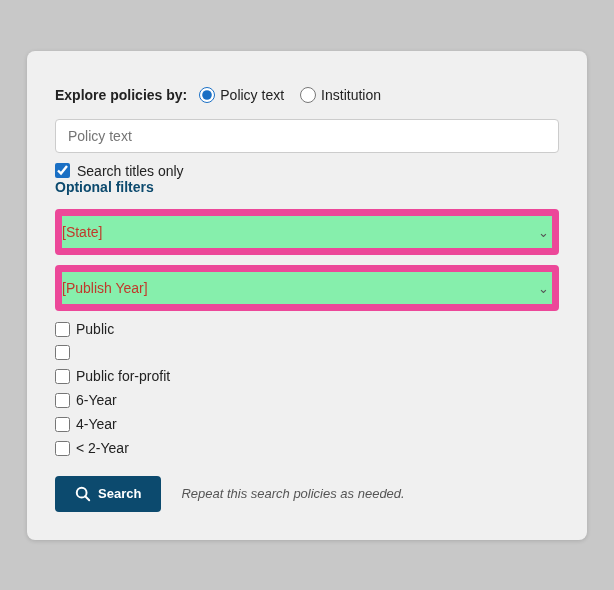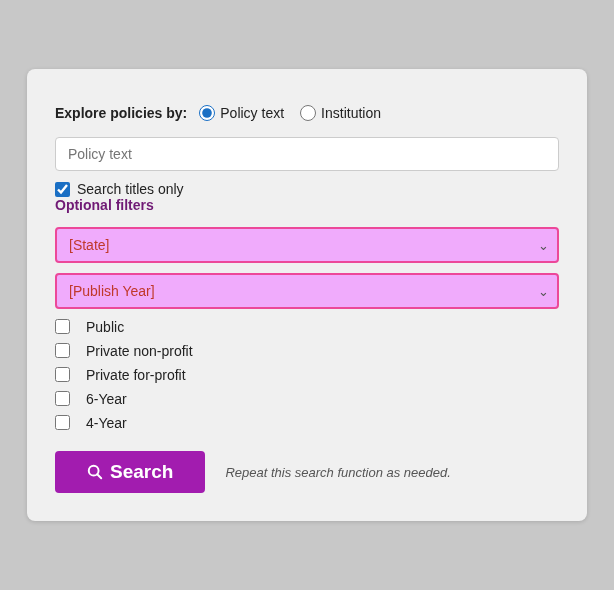--- a/index.html
+++ b/index.html
@@ -94,37 +94,37 @@
       cursor: pointer;
     }
 
     .checkbox-row label {
       color: #222;
       cursor: pointer;
     }
 
     .optional-filters-label {
       font-weight: bold;
-      color: #701a75;
+      color: #0c4a6e;
       margin-bottom: 14px;
     }
 
     .select-wrapper {
       position: relative;
       margin-bottom: 10px;
     }
 
     .filter-select {
       width: 100%;
-      padding: 8px 36px 8px 12px;
-      border: 2px solid #ec4899;
+      padding: 8px 36px 8px 0;
+      border: 7px solid #ec4899;
       border-radius: 4px;
       font-size: 14px;
       color: #c0392b;
-      background: #f0abfc;
+      background: #86efac;
       appearance: none;
       -webkit-appearance: none;
       cursor: pointer;
       outline: none;
     }
 
     .select-arrow {
       position: absolute;
       right: 10px;
       top: 50%;
@@ -134,22 +134,22 @@
       font-size: 13px;
     }
 
     .checkboxes-section {
       margin-top: 10px;
       margin-bottom: 20px;
     }
 
     .checkbox-item {
       display: flex;
-      align-items: flex-start;
-      gap: 16px;
+      align-items: flex-end;
+      gap: 6px;
       margin-bottom: 8px;
     }
 
     .checkbox-item input[type="checkbox"] {
       width: 15px;
       height: 15px;
       cursor: pointer;
     }
 
     .checkbox-item label {
@@ -160,26 +160,26 @@
     .bottom-row {
       display: flex;
       align-items: center;
       gap: 20px;
     }
 
     .search-button {
       display: flex;
       align-items: center;
       gap: 7px;
-      background: #a21caf;
+      background: #0c4a6e;
       color: #fff;
       border: none;
       border-radius: 4px;
-      padding: 10px 32px;
-      font-size: 19px;
+      padding: 10px 20px;
+      font-size: 13px;
       font-weight: bold;
       cursor: pointer;
       white-space: nowrap;
     }
 
     .search-icon-svg {
       width: 16px;
       height: 16px;
       fill: none;
       stroke: #fff;
@@ -236,40 +236,43 @@
     <span class="select-arrow">⌄</span>
   </div>
 
   <div class="checkboxes-section">
     <div class="checkbox-item">
       <input type="checkbox" id="public" style="">
       <label for="public">Public</label>
     </div>
     <div class="checkbox-item">
       <input type="checkbox" id="private-nonprofit" style="">
-      <label for="private-nonprofit">Private non-profit</label>
     </div>
     <div class="checkbox-item">
       <input type="checkbox" id="private-forprofit" style="">
-      <label for="private-forprofit">Private for-profit</label>
+      <label for="private-forprofit">Public for-profit</label>
     </div>
     <div class="checkbox-item">
       <input type="checkbox" id="four-year" style="">
       <label for="four-year">6-Year</label>
     </div>
     <div class="checkbox-item">
       <input type="checkbox" id="two-year" style="">
       <label for="two-year">4-Year</label>
+    </div>
+    <div class="checkbox-item">
+      <input type="checkbox" id="less-two-year" style="">
+      <label for="less-two-year">&lt; 2-Year</label>
     </div>
   </div>
 
   <div class="bottom-row">
     <button class="search-button">
       <svg class="search-icon-svg" viewBox="0 0 18 18" xmlns="http://www.w3.org/2000/svg">
         <circle cx="7.5" cy="7.5" r="5.5" stroke="white" stroke-width="2.2" fill="none"></circle>
         <line x1="11.5" y1="11.5" x2="16" y2="16" stroke="white" stroke-width="2.2" stroke-linecap="round"></line>
       </svg>
       <span>Search</span>
     </button>
-    <span class="repeat-text">Repeat this search function as needed.</span>
+    <span class="repeat-text">Repeat this search policies as needed.</span>
   </div>
 
 </div>
 
 </body></html>

